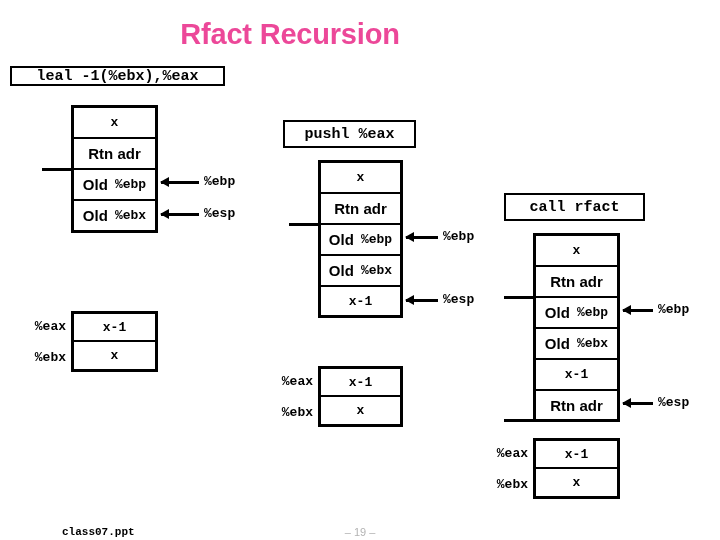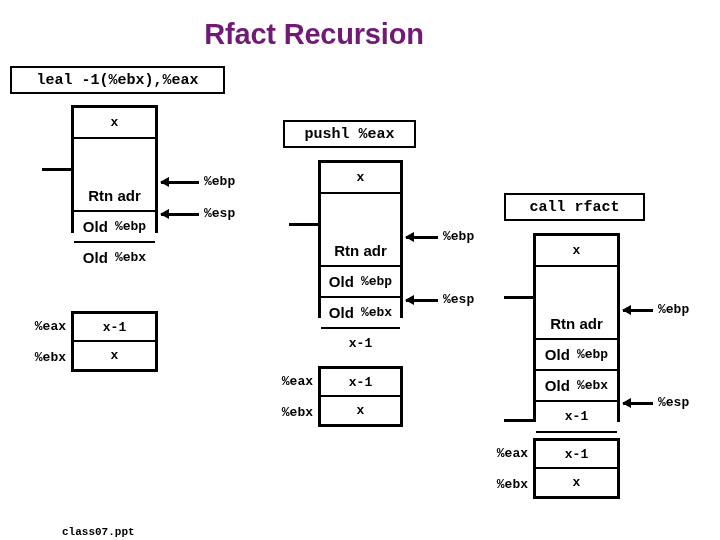--- a/index.html
+++ b/index.html
@@ -19,24 +19,23 @@
   
   #slide-title {
     position: absolute;
     left: 0;
     top: 18px;
     width: 580px;
     text-align: center;
     font-family: "Liberation Sans", sans-serif;
     font-weight: bold;
     font-size: 29px;
-    color: #701a75;
+    color: #ec4899;
     letter-spacing: -0.2px;
     white-space: nowrap;
-    padding-left: 24px;
   }
 
   
   .instr-box {
     position: absolute;
     box-sizing: border-box;
     border: 2px solid #000000;
     background: #ffffff;
     font-family: "Liberation Mono", "DejaVu Sans Mono", monospace;
     font-weight: bold;
@@ -72,21 +71,20 @@
   .cell.mono {
     font-family: "Liberation Mono", "DejaVu Sans Mono", monospace;
     font-weight: bold;
     font-size: 13px;
   }
   
   .cell.sans {
     font-family: "Liberation Sans", sans-serif;
     font-weight: bold;
     font-size: 15px;
-    margin-top: 42px;
   }
   
   .cell.mix {
     font-family: "Liberation Sans", sans-serif;
     font-weight: bold;
     font-size: 15px;
   }
   .cell.mix .reg {
     font-family: "Liberation Mono", "DejaVu Sans Mono", monospace;
     font-weight: bold;
@@ -182,21 +180,21 @@
     color: #b3b3b3;
   }
 </style>
 </head>
 <body>
 
 <div id="slide">
 
   <div id="slide-title">Rfact Recursion</div>
 
-  <div class="instr-box" style="left:10px; top:66px; width:215px; height:28px;">
+  <div class="instr-box" style="left:10px; top:66px; width:215px; height:20px;">
     <span>leal -1(%ebx),%eax</span>
   </div>
 
   <div class="instr-box" style="left:504px; top:193px; width:141px; height:28px;">
     <span>call rfact</span>
   </div>
 
   <div class="instr-box" style="left:283px; top:120px; width:133px; height:28px;">
     <span>pushl %eax</span>
   </div>
@@ -265,14 +263,15 @@
   </div>
 
   <div class="reg-name" style="left:478px; top:446px; width:50px;">%eax</div>
   <div class="reg-name" style="left:478px; top:477px; width:50px;">%ebx</div>
   <div class="regbox" style="left:533px; top:438px; width:87px; height:61px;">
     <div class="cell" style="height:28px;"><span>x-1</span></div>
     <div class="cell" style="height:27px;"><span>x</span></div>
   </div>
 
   <div class="footer-item" id="footer-left">class07.ppt</div>
+  <div class="footer-item" id="footer-center">– 19 –</div>
 
 </div>
 
 </body></html>

